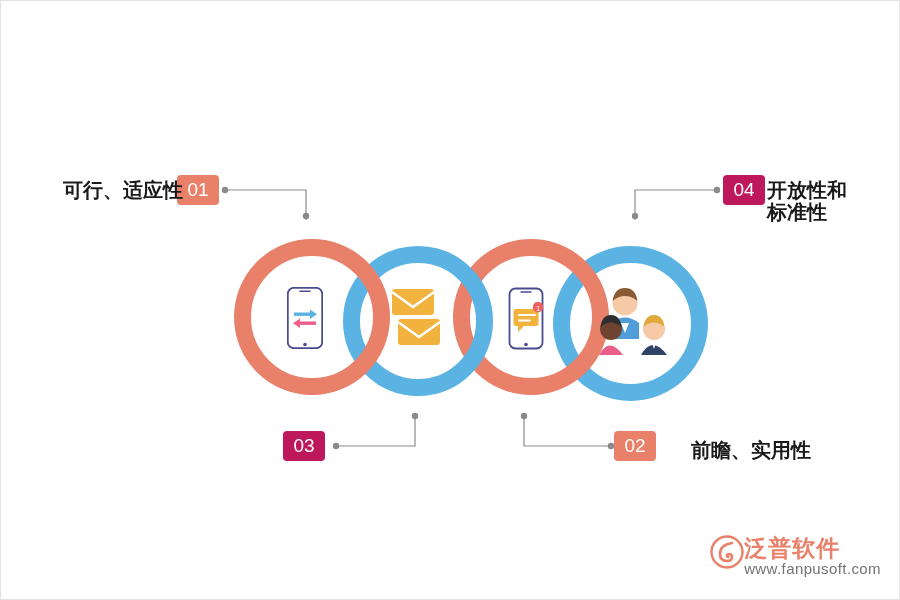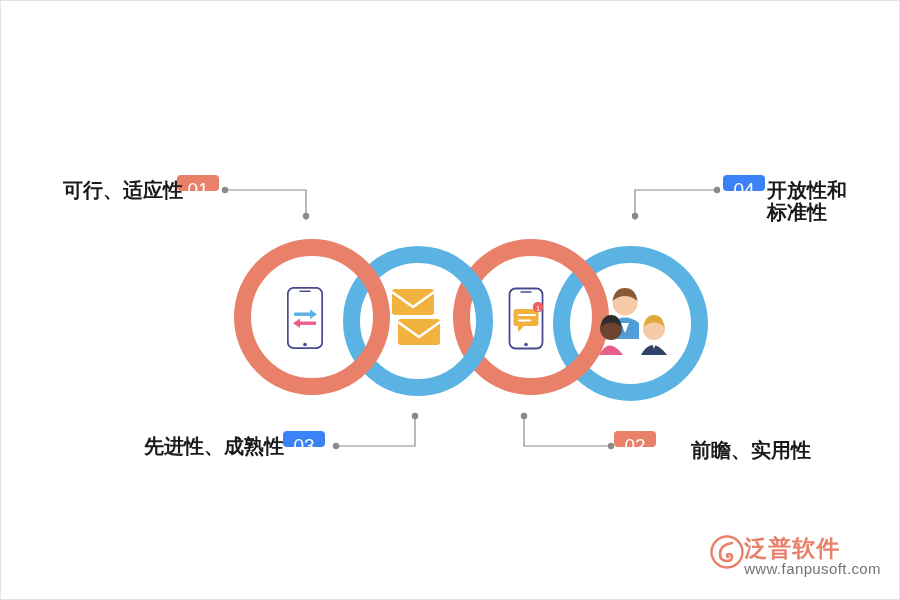--- a/index.html
+++ b/index.html
@@ -50,26 +50,26 @@
 
   
   .badge {
     position: absolute;
     border-radius: 4px;
     color: #ffffff;
     font-size: 19px;
     line-height: 30px;
     text-align: center;
     width: 42px;
-    height: 16px;
+    height: 30px;
     font-family: "Liberation Sans", sans-serif;
     z-index: 8;
   }
   .badge-orange { background: #e8806a; }
-  .badge-blue   { background: #3b82f6; text-decoration: underline; }
+  .badge-blue   { background: #be185d; }
 
   .caption {
     position: absolute;
     font-size: 20px;
     font-weight: bold;
     color: #1a1a1a;
     line-height: 22px;
     z-index: 8;
     white-space: pre-line;
   }
@@ -219,21 +219,20 @@
     </svg>
   </div>
 
   <div class="badge badge-orange" id="badge-01">01</div>
   <div class="caption" id="cap-01">可行、适应性</div>
 
   <div class="badge badge-blue" id="badge-04">04</div>
   <div class="caption" id="cap-04">开放性和标准性</div>
 
   <div class="badge badge-blue" id="badge-03">03</div>
-  <div class="caption" id="cap-03">先进性、成熟性</div>
 
   <div class="badge badge-orange" id="badge-02">02</div>
   <div class="caption" id="cap-02">前瞻、实用性</div>
 
   <div id="watermark">
     <svg width="34" height="34" viewBox="0 0 34 34" xmlns="http://www.w3.org/2000/svg">
       <circle cx="17" cy="17" r="15.5" fill="none" stroke="#e8806a" stroke-width="2.4"></circle>
       <path d="M22 8 q-12 2 -12 11 q0 7 7 7 q5 0 5 -4 q0 -3 -3 -3 q-2 0 -2 1.6 q0 1.4 1.4 1.4" fill="none" stroke="#e8806a" stroke-width="2.6" stroke-linecap="round"></path>
     </svg>
     <div id="wm-text">

